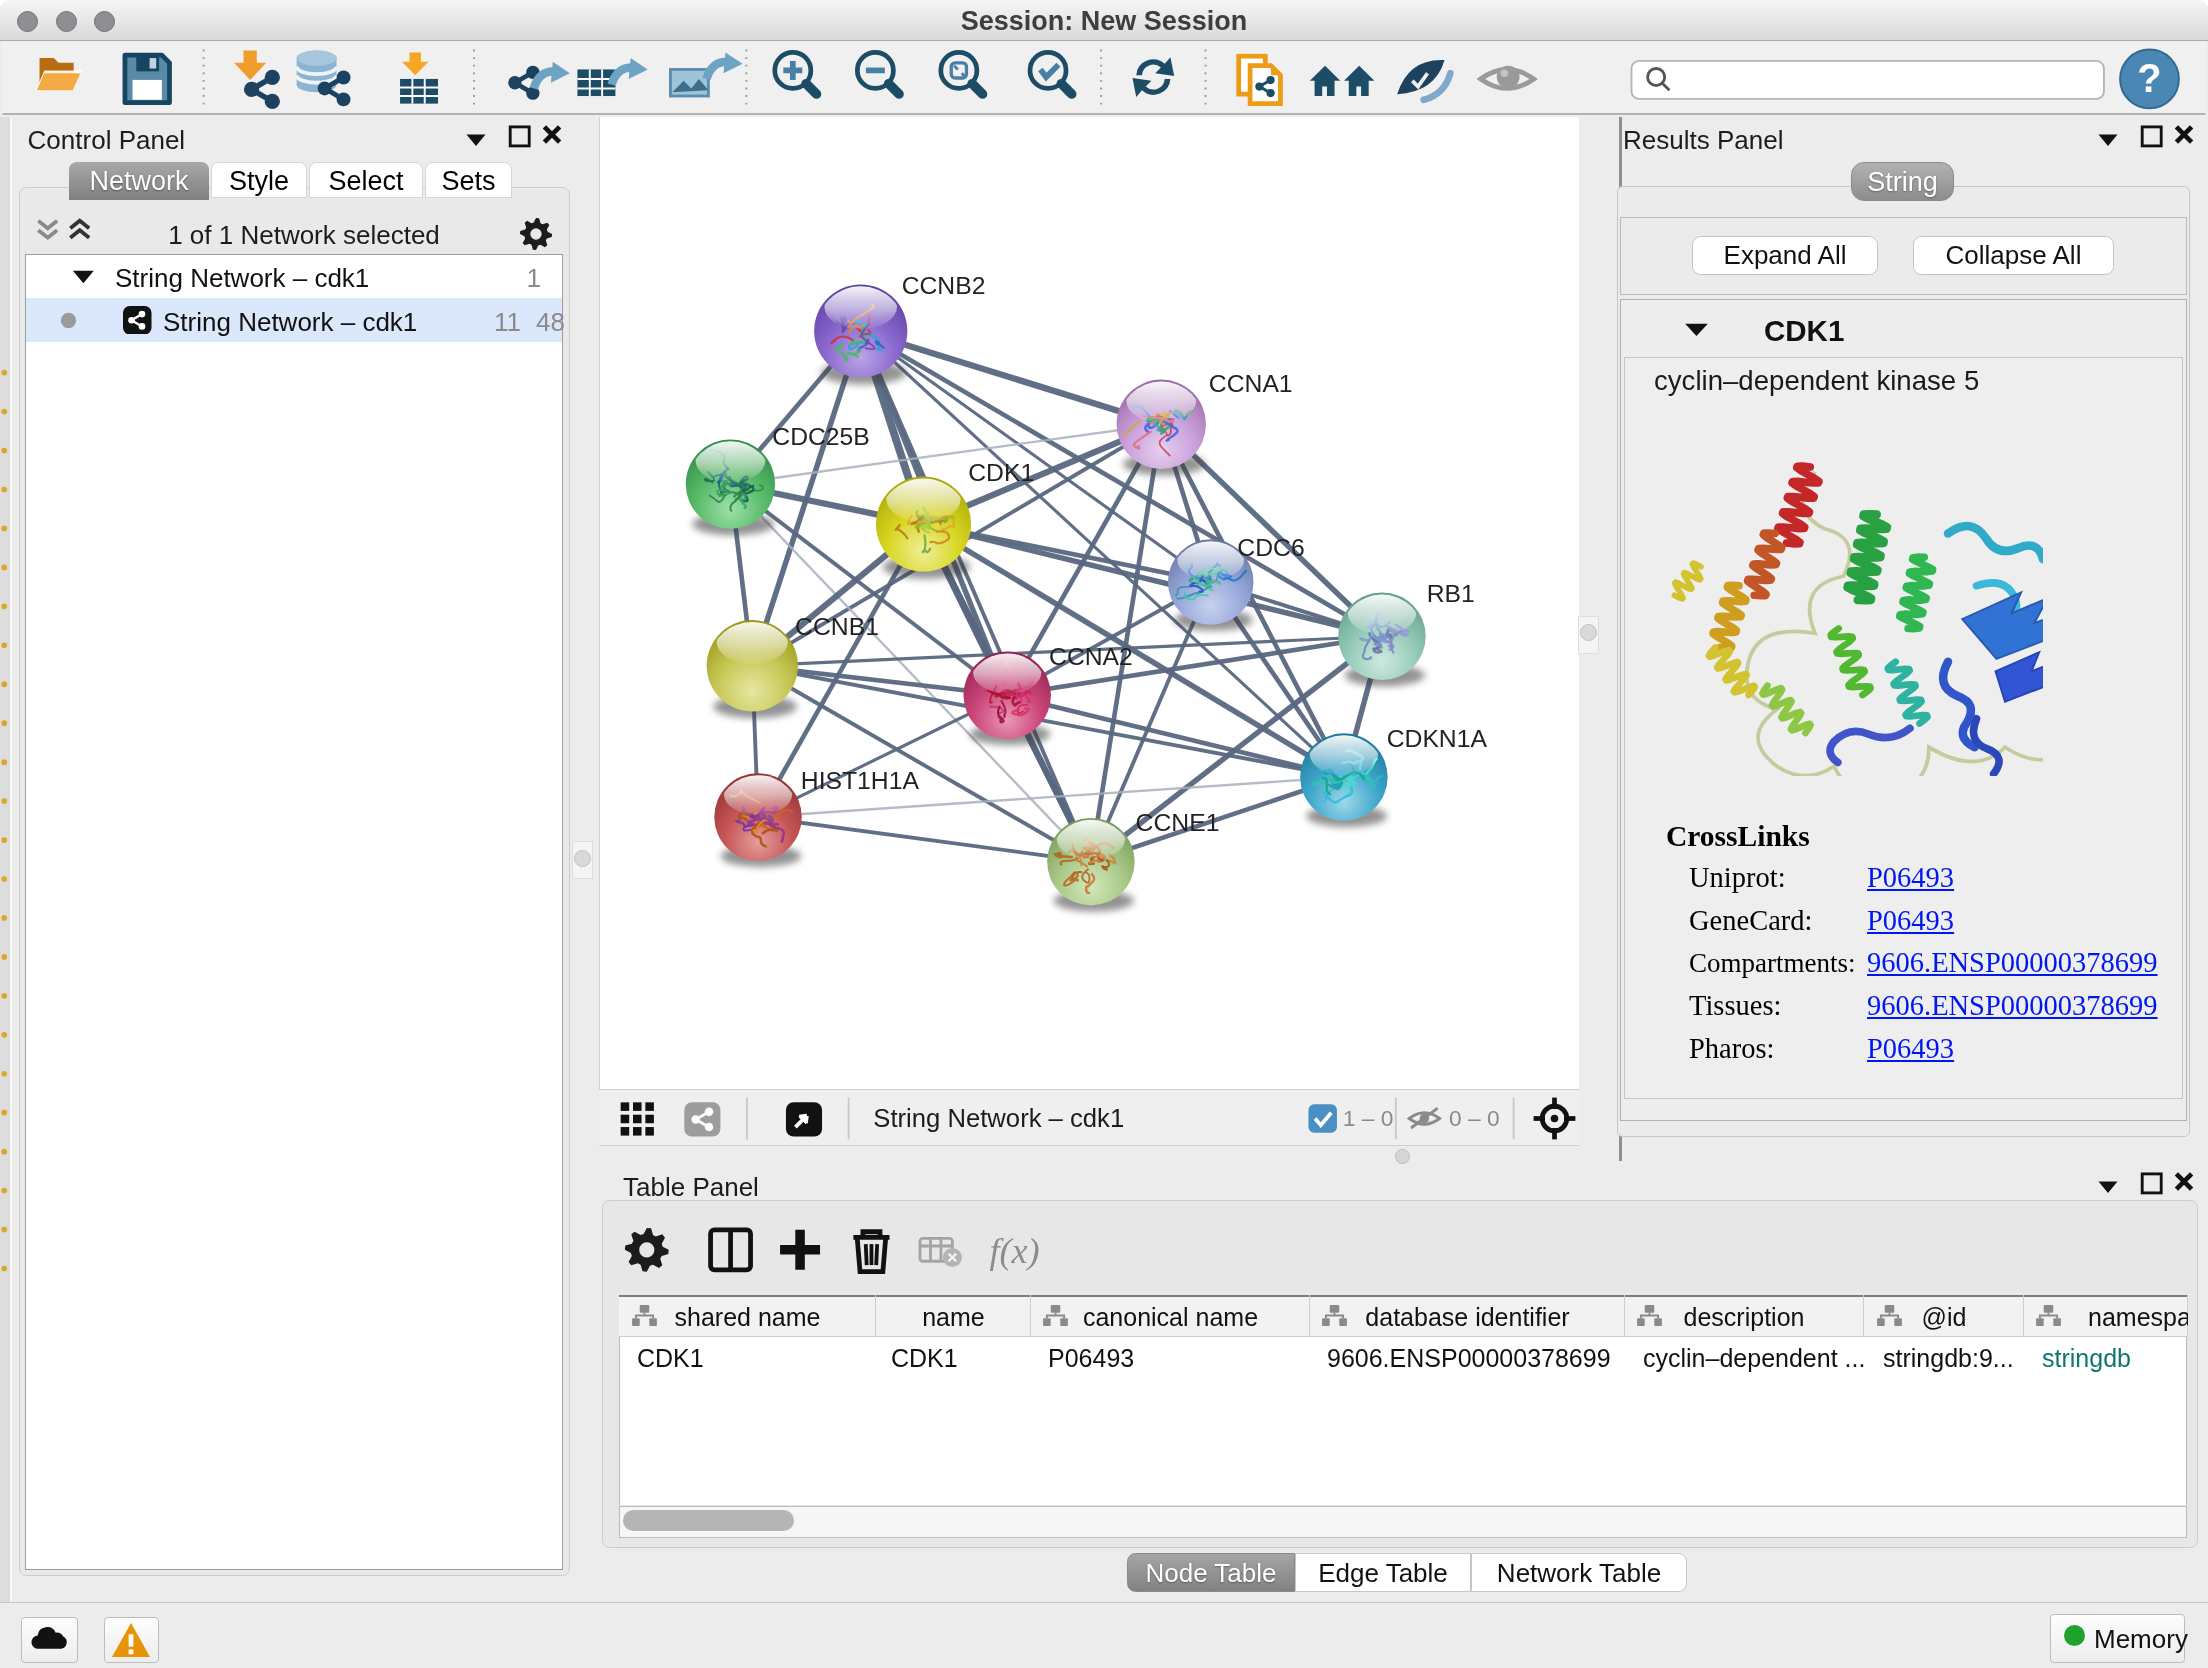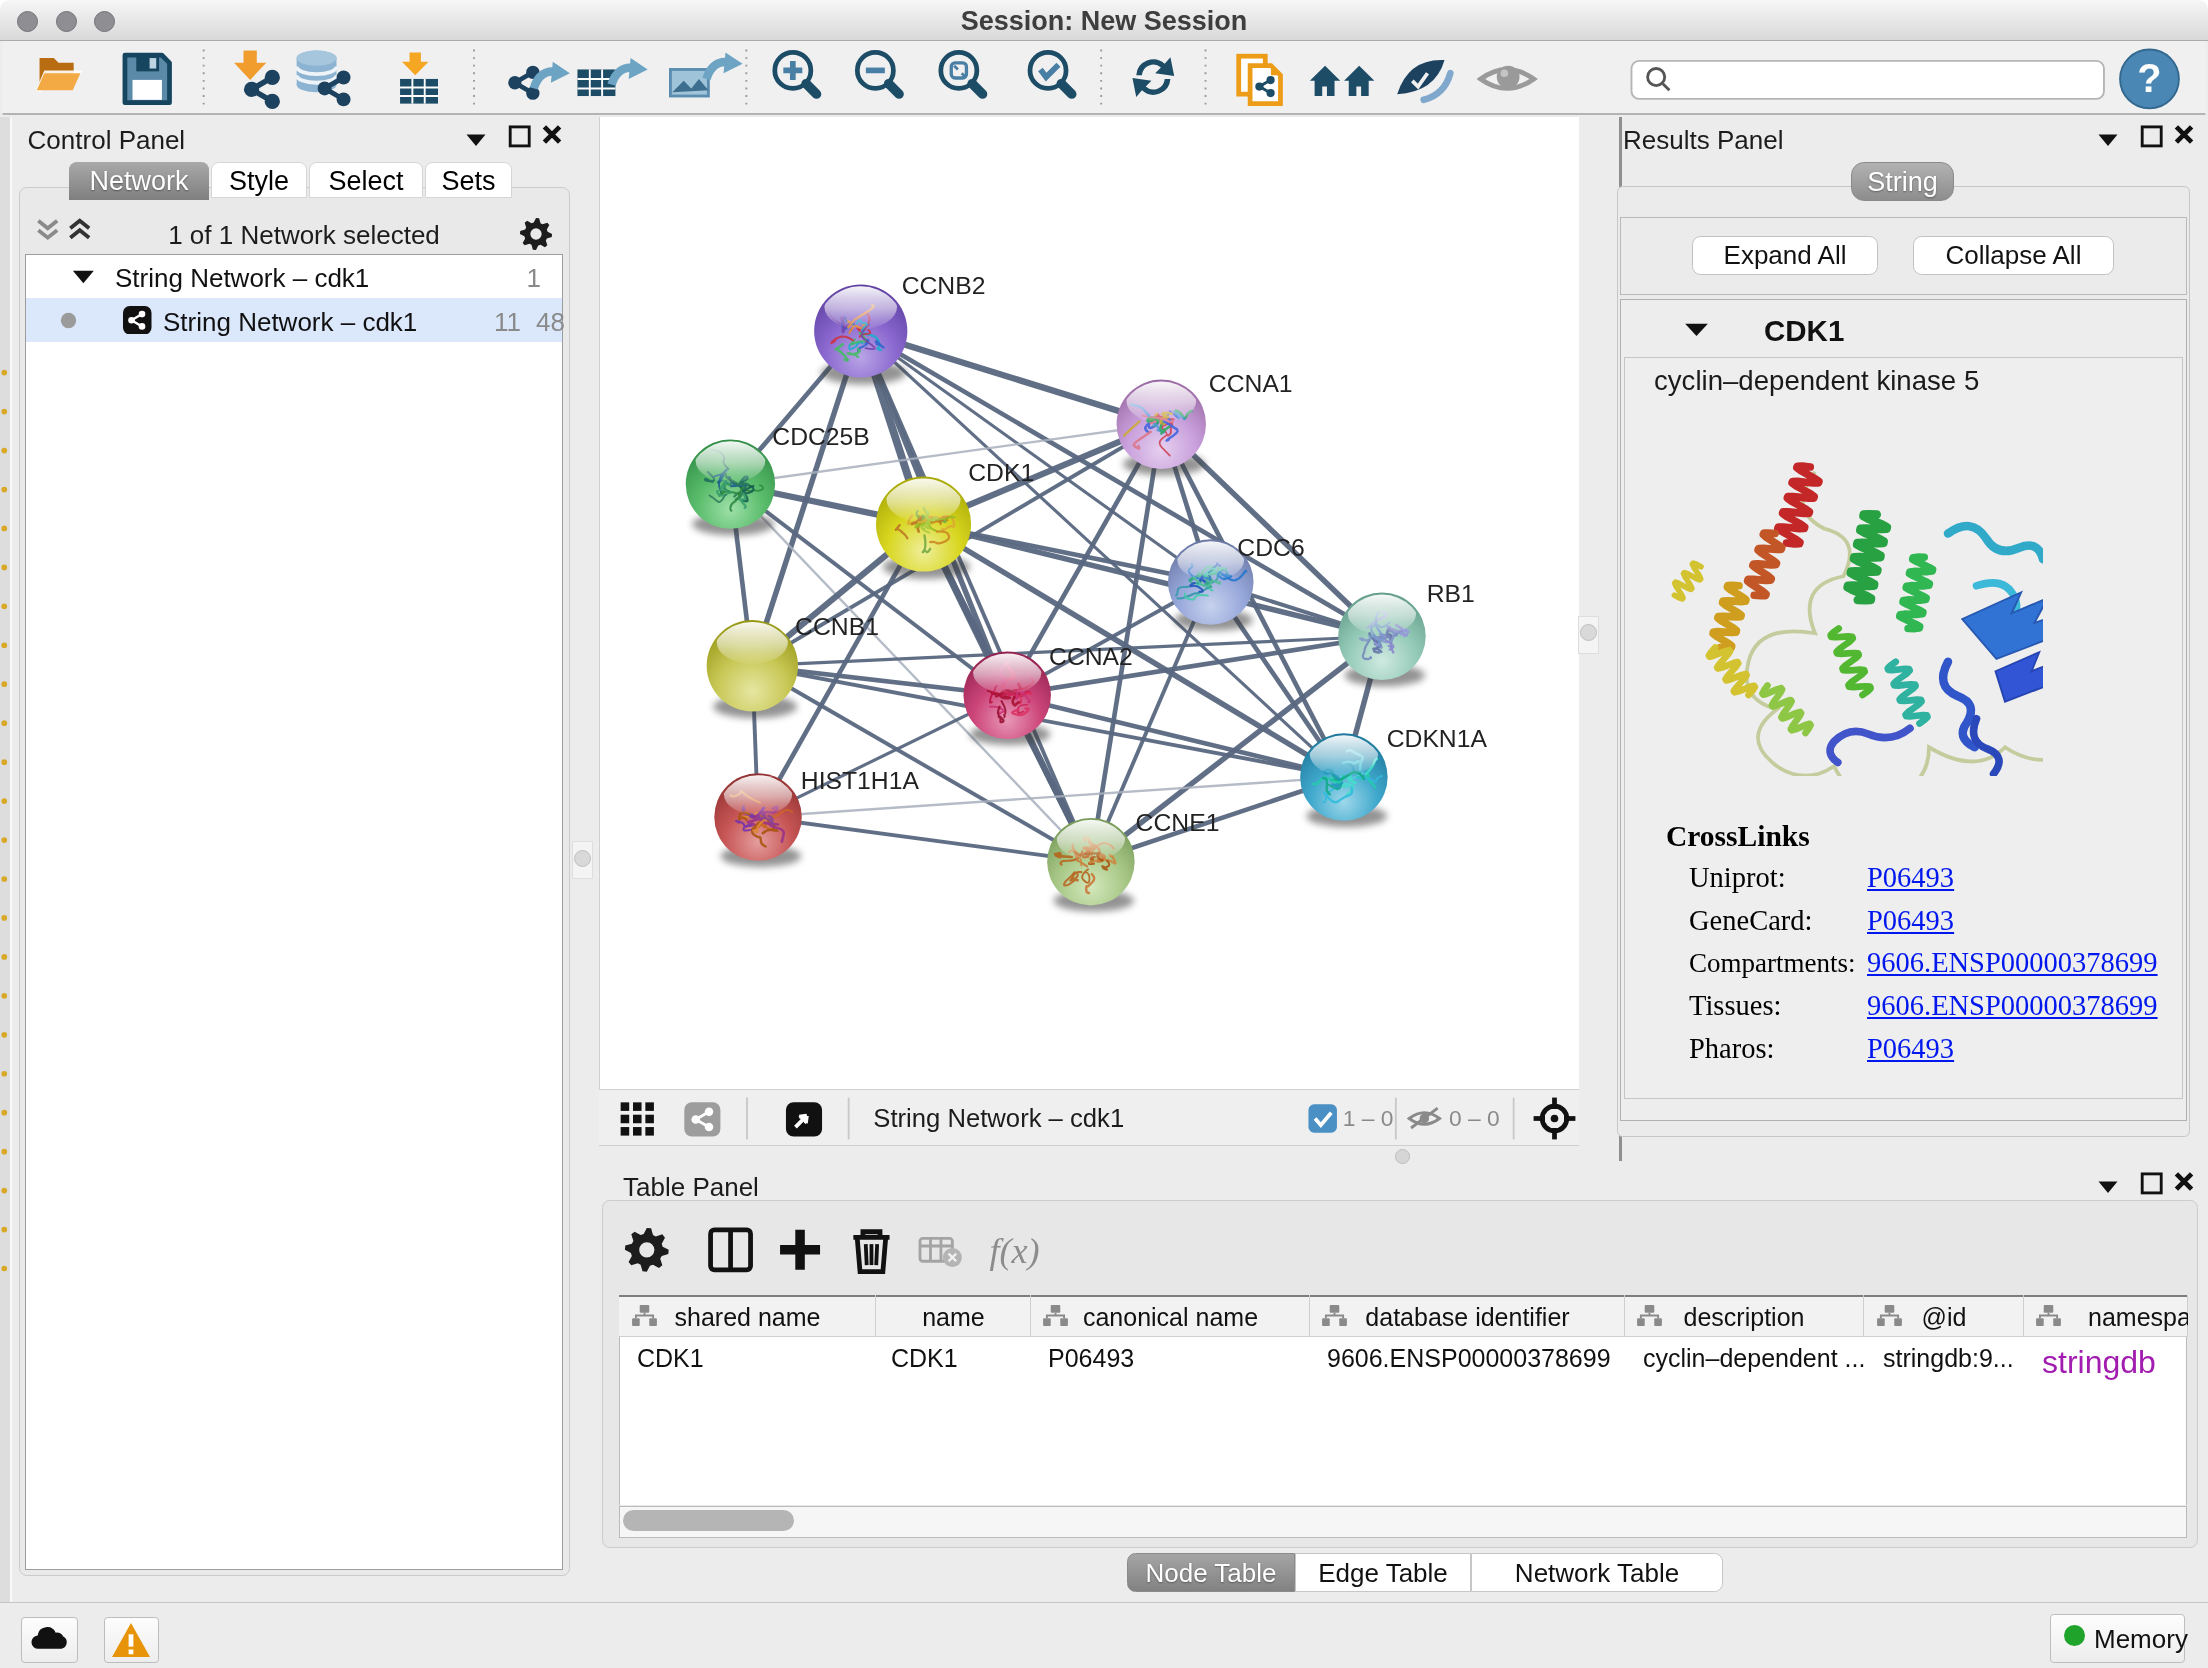--- a/index.html
+++ b/index.html
@@ -935,26 +935,26 @@
       </g>
     </svg></div>
 <div class="abs" style="left:2088px;top:1303px;width:100px;overflow:hidden;white-space:nowrap;font-size:25px;color:#111">namespace</div>
 <div class="abs" style="left:619px;top:1337px;width:1568px;height:168px;background:#fff;border-left:1px solid #bbb;border-right:1px solid #bbb"></div>
 <div class="abs" style="left:637px;top:1344px;font-size:25px;color:#111">CDK1</div>
 <div class="abs" style="left:891px;top:1344px;font-size:25px;color:#111">CDK1</div>
 <div class="abs" style="left:1048px;top:1344px;font-size:25px;color:#111">P06493</div>
 <div class="abs" style="left:1327px;top:1344px;font-size:25px;color:#111">9606.ENSP00000378699</div>
 <div class="abs" style="left:1643px;top:1344px;font-size:25px;color:#111">cyclin–dependent ...</div>
 <div class="abs" style="left:1883px;top:1344px;font-size:25px;color:#111">stringdb:9...</div>
-<div class="abs" style="left:2042px;top:1344px;font-size:32px;color:#a21caf">stringdb</div>
+<div class="abs" style="left:2042px;top:1344px;font-size:25px;color:#0f766e">stringdb</div>
 <div class="abs" style="left:619px;top:1506px;width:1568px;height:32px;background:#f6f6f6;border:1px solid #bbb"></div>
 <div class="abs" style="left:623px;top:1510px;width:171px;height:21px;background:#b5b5b5;border-radius:10.5px"></div>
 <div class="abs" style="left:1127px;top:1553px;width:168px;height:39px;background:linear-gradient(#a5a5a5,#828282);border:1px solid #8a8a8a;border-radius:8.6px 0 0 8.6px;color:#fff;font-size:26px;text-align:center;line-height:39px;text-shadow:0 1px 1.9px rgba(0,0,0,.35)">Node Table</div>
 <div class="abs" style="left:1295px;top:1553px;width:176px;height:39px;background:#fff;border:1px solid #c6c6c6;color:#111;font-size:26px;text-align:center;line-height:39px">Edge Table</div>
-<div class="abs" style="left:1471px;top:1553px;width:252px;height:39px;background:#fff;border:1px solid #c6c6c6;border-radius:0 8.6px 8.6px 0;color:#111;font-size:26px;text-align:center;line-height:39px">Network Table</div>
+<div class="abs" style="left:1471px;top:1553px;width:216px;height:39px;background:#fff;border:1px solid #c6c6c6;border-radius:0 8.6px 8.6px 0;color:#111;font-size:26px;text-align:center;line-height:39px">Network Table</div>
 <div class="abs" style="left:0;top:1602px;width:2208px;height:67px;background:#ececec;border-top:1.9px solid #c6c6c6"></div>
 <div class="abs" style="left:21px;top:1617px;width:57px;height:46px;background:linear-gradient(#fdfdfd,#ededed);border:1.9px solid #bdbdbd;border-radius:3.8px"></div>
 <svg class="abs" width="42" height="28.5" style="left:28.5px;top:1626px" viewBox="0 0 44 30">
     <path d="M10,24 a7,7 0 0 1 -1,-14 a10,10 0 0 1 19,-3 a8,8 0 0 1 8,4 a7,7 0 0 1 -2,13 z" fill="#111"></path>
   </svg>
 <div class="abs" style="left:104px;top:1617px;width:55px;height:46px;background:linear-gradient(#fdfdfd,#ededed);border:1.9px solid #bdbdbd;border-radius:3.8px"></div>
 <svg class="abs" width="42" height="38" style="left:110px;top:1621px" viewBox="0 0 44 40">
     <path d="M22,2 L42,38 L2,38 Z" fill="#e8940a"></path>
     <rect x="19.5" y="14" width="5" height="13" fill="#fff"></rect>
     <rect x="19.5" y="30" width="5" height="5" fill="#fff"></rect>

